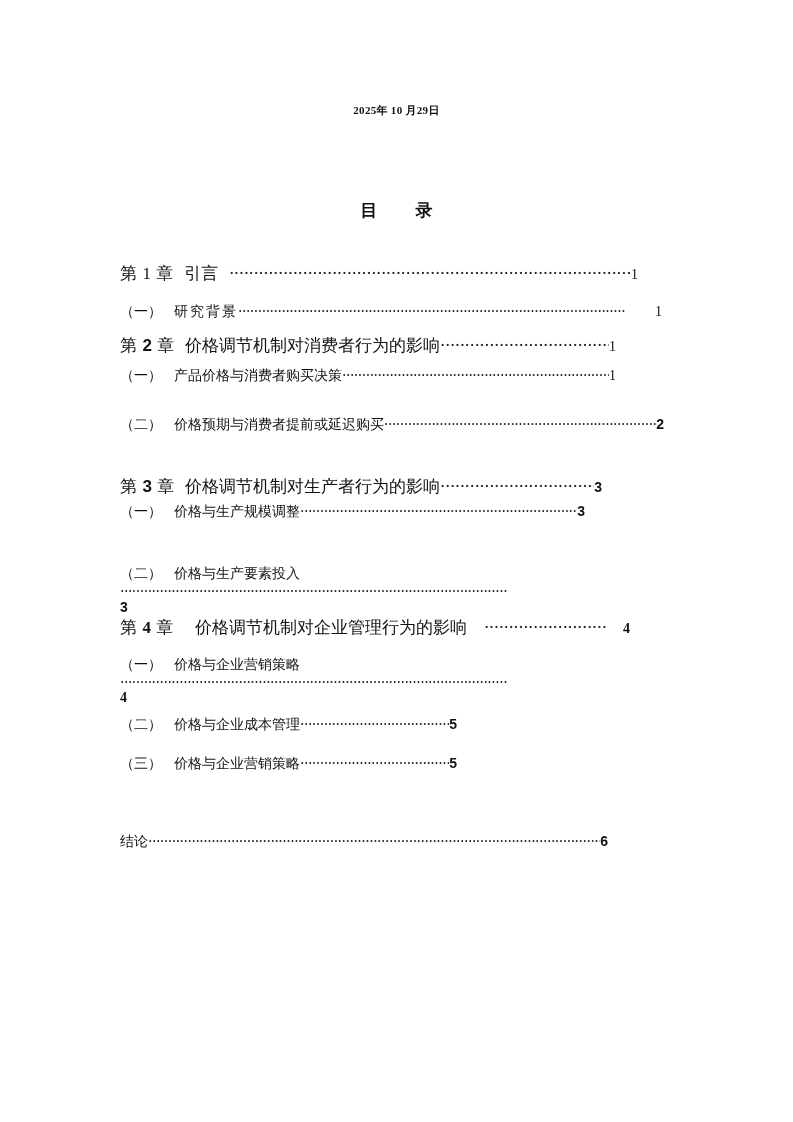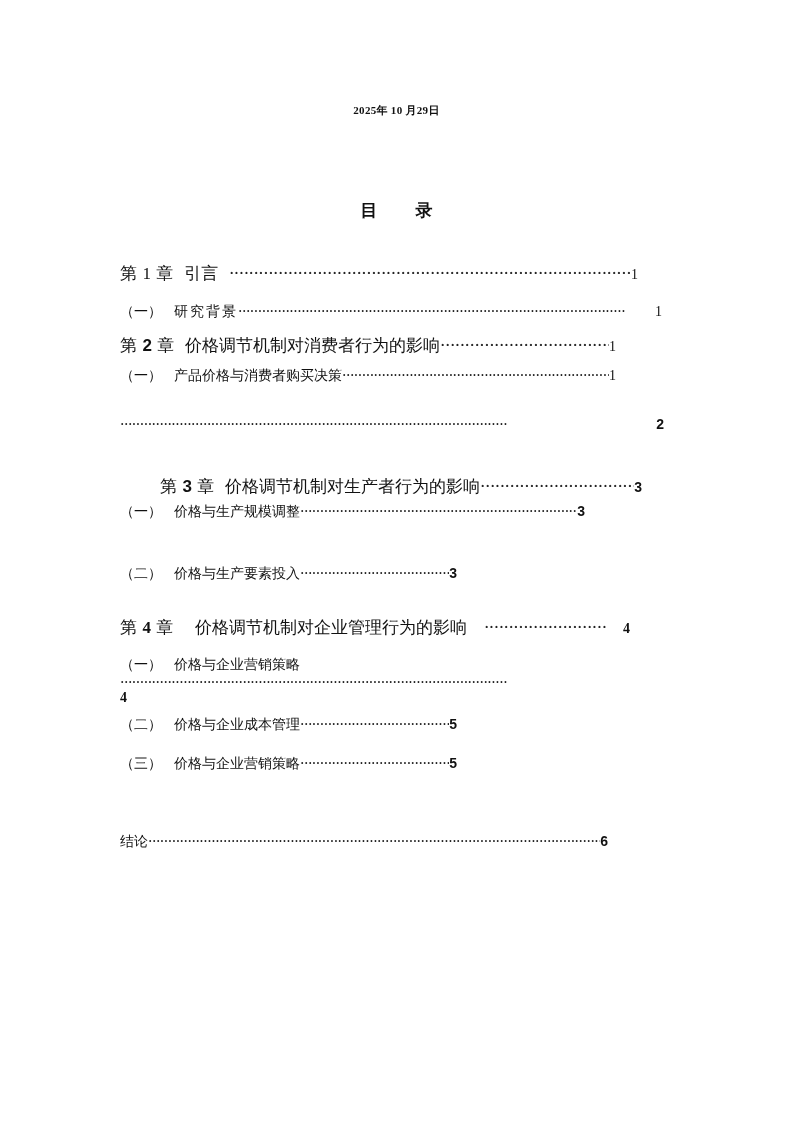--- a/index.html
+++ b/index.html
@@ -122,44 +122,47 @@
 
 <div class="entry section" style="top:367px; width:496px;">
   <span class="label">
     <span class="paren">（一）</span><span>产品价格与消费者购买决策</span>
   </span>
   <span class="dots">··································································································</span>
   <span class="page page-plain">1</span>
 </div>
 
 <div class="entry section" style="top:416px; width:544px;">
+  <span class="label">
+    <span class="paren">（二）</span><span>价格预期与消费者提前或延迟购买</span>
+  </span>
   <span class="dots">··································································································</span>
   <span class="page page-bold">2</span>
 </div>
 
-<div class="entry chapter" style="top:475px; width:482px;margin-left:40px;">
+<div class="entry chapter" style="top:475px; width:482px;">
   <span class="label">
     <span>第</span>
     <span class="num-bold">3</span>
     <span>章</span>&nbsp;
     <span>价格调节机制对生产者行为的影响</span>
   </span>
   <span class="dots">··································································································</span>
   <span class="page page-bold">3</span>
 </div>
 
 <div class="entry section" style="top:503px; width:465px;">
   <span class="label">
     <span class="paren">（一）</span><span>价格与生产规模调整</span>
   </span>
   <span class="dots">··································································································</span>
   <span class="page page-bold">3</span>
 </div>
 
-<div class="entry section" style="top:565px; width:337px;">
+<div class="entry section" style="top:565px; width:337px;flex-direction:column;">
   <span class="label">
     <span class="paren">（二）</span><span>价格与生产要素投入</span>
   </span>
   <span class="dots">··································································································</span>
   <span class="page page-bold">3</span>
 </div>
 
 <div class="entry chapter" style="top:616px; width:510px;gap:17px;">
   <span class="label">
     <span>第</span>

